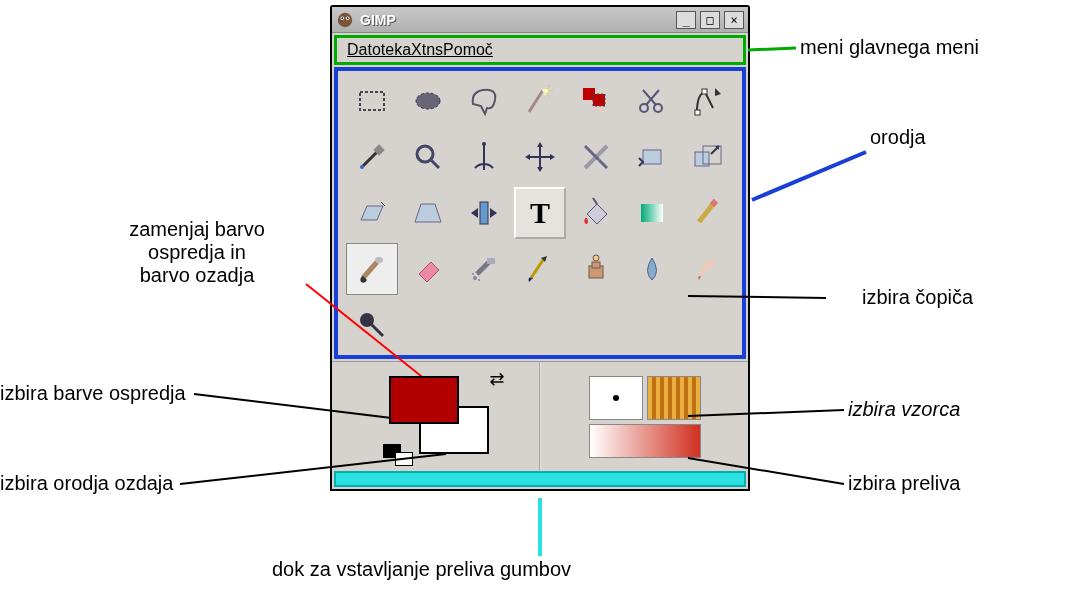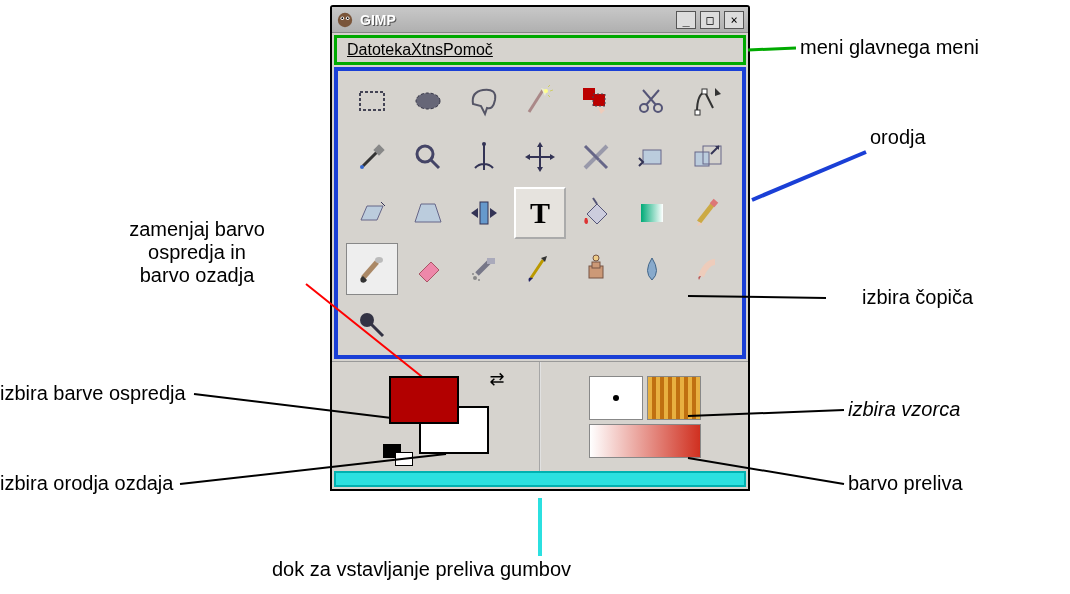--- a/index.html
+++ b/index.html
@@ -447,21 +447,21 @@
 
 <div class="label right" style="left:800px; top:36px;">meni glavnega meni</div>
 <div class="label right" style="left:870px; top:126px;text-align:center;">orodja</div>
 <div class="label left" style="left:82px; top:218px; width:230px; white-space:pre; text-align:center;">zamenjaj barvo
 ospredja in
 barvo ozadja</div>
 <div class="label left" style="left:0px; top:382px;">izbira barve ospredja</div>
 <div class="label left" style="left:0px; top:472px;">izbira orodja ozdaja</div>
 <div class="label right" style="left:830px; top:286px;margin-left:32px;">izbira čopiča</div>
 <div class="label right" style="left:848px; top:398px;font-style:italic;">izbira vzorca</div>
-<div class="label right" style="left:848px; top:472px;">barvo preliva</div>
+<div class="label right" style="left:848px; top:472px;">izbira preliva</div>
 <div class="label" style="left:272px; top:558px;">dok za vstavljanje preliva gumbov</div>
 
 <svg class="overlay">
   <line x1="748" y1="50" x2="796" y2="48" stroke="#0a0" stroke-width="3"></line>
   <line x1="752" y1="200" x2="866" y2="152" stroke="#1a3fd6" stroke-width="4"></line>
   <line x1="306" y1="284" x2="456" y2="404" stroke="#f00" stroke-width="2"></line>
   <polygon points="456,404 448,398 452,408" fill="#f00"></polygon>
   <line x1="194" y1="394" x2="408" y2="420" stroke="#000" stroke-width="2"></line>
   <line x1="180" y1="484" x2="446" y2="454" stroke="#000" stroke-width="2"></line>
   <line x1="688" y1="296" x2="826" y2="298" stroke="#000" stroke-width="2"></line>

